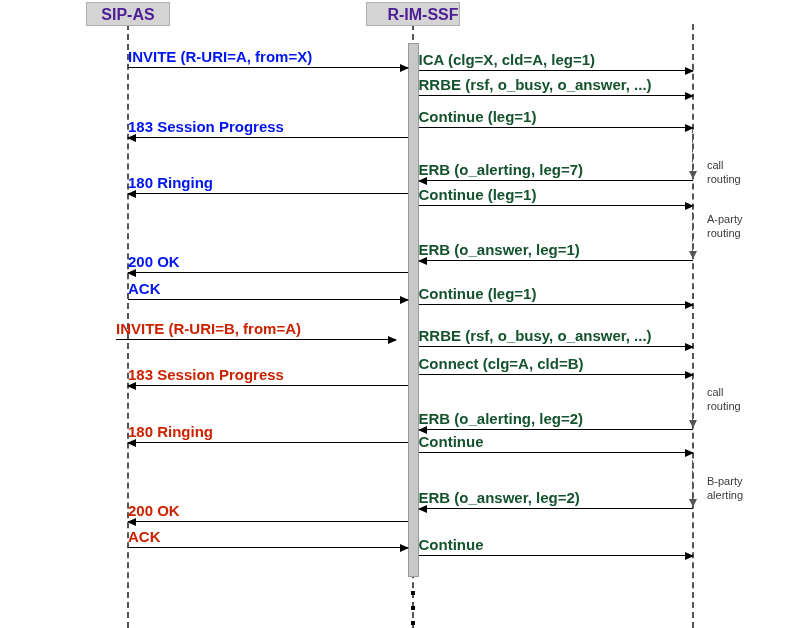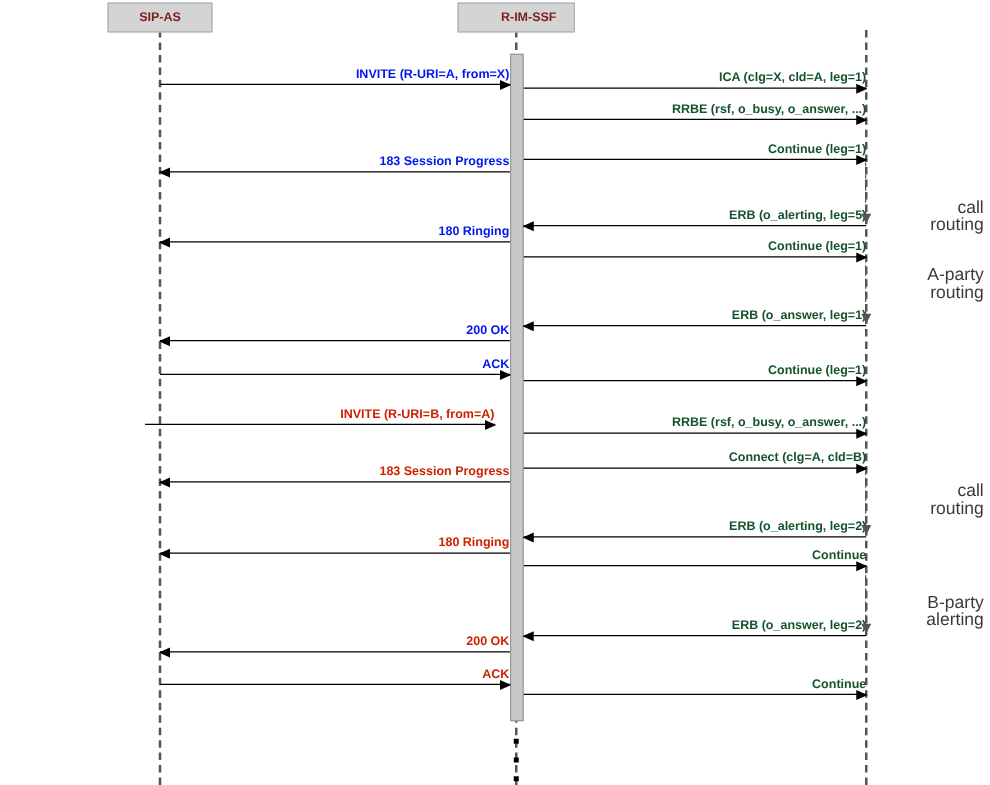--- a/index.html
+++ b/index.html
@@ -19,23 +19,23 @@
   }
 
   
   .actor-box {
     position: absolute;
     background: #d4d4d4;
     border: 1px solid #b0b0b0;
     height: 24px;
     line-height: 24px;
     text-align: center;
-    font-size: 10px;
+    font-size: 16px;
     font-weight: bold;
-    color: #7f1d1d;
+    color: #4c1d95;
     box-sizing: border-box;
   }
 
   
   .lifeline {
     position: absolute;
     width: 0;
     border-left: 2px dashed #555555;
   }
 
@@ -69,22 +69,22 @@
     left: -1px;
     border-top: 4.5px solid transparent;
     border-bottom: 4.5px solid transparent;
     border-right: 9px solid #000000;
   }
   .msg-label {
     position: absolute;
     bottom: 3px;
     left: 0;
     width: 100%;
-    text-align: right;
-    font-size: 10px;
+    text-align: left;
+    font-size: 15px;
     font-weight: bold;
     white-space: nowrap;
     color: #000000;
   }
   .msg-label.blue  { color: #0015f0; }
   .msg-label.red   { color: #cc2200; }
   .msg-label.black { color: #14532d; }
 
   
   .gap-line {
@@ -95,23 +95,23 @@
   .gap-arrow {
     position: absolute;
     width: 0;
     height: 0;
     border-left: 4.5px solid transparent;
     border-right: 4.5px solid transparent;
     border-top: 8px solid #555555;
   }
   .gap-note {
     position: absolute;
-    font-size: 14px;
+    font-size: 11px;
     color: #3a3a3a;
-    text-align: right;
+    text-align: left;
     line-height: 14px;
     white-space: pre-line;
   }
 
   
   .dots {
     position: absolute;
     width: 4px;
   }
   .dot {
@@ -146,21 +146,21 @@
     <div class="msg" style="left: 418.5px; top: 127px; width: 274.5px;">
       <div class="arrowhead right"></div>
       <div class="msg-label black">Continue (leg=1)</div>
     </div>
     <div class="msg" style="left: 128px; top: 137px; width: 279.5px;">
       <div class="arrowhead left"></div>
       <div class="msg-label blue">183 Session Progress</div>
     </div>
     <div class="msg" style="left: 418.5px; top: 180px; width: 274.5px;">
       <div class="arrowhead left"></div>
-      <div class="msg-label black">ERB (o_alerting, leg=5)</div>
+      <div class="msg-label black">ERB (o_alerting, leg=7)</div>
     </div>
     <div class="msg" style="left: 418.5px; top: 205px; width: 274.5px;">
       <div class="arrowhead right"></div>
       <div class="msg-label black">Continue (leg=1)</div>
     </div>
     <div class="msg" style="left: 128px; top: 193px; width: 279.5px;">
       <div class="arrowhead left"></div>
       <div class="msg-label blue">180 Ringing</div>
     </div>
     <div class="msg" style="left: 418.5px; top: 260px; width: 274.5px;">

